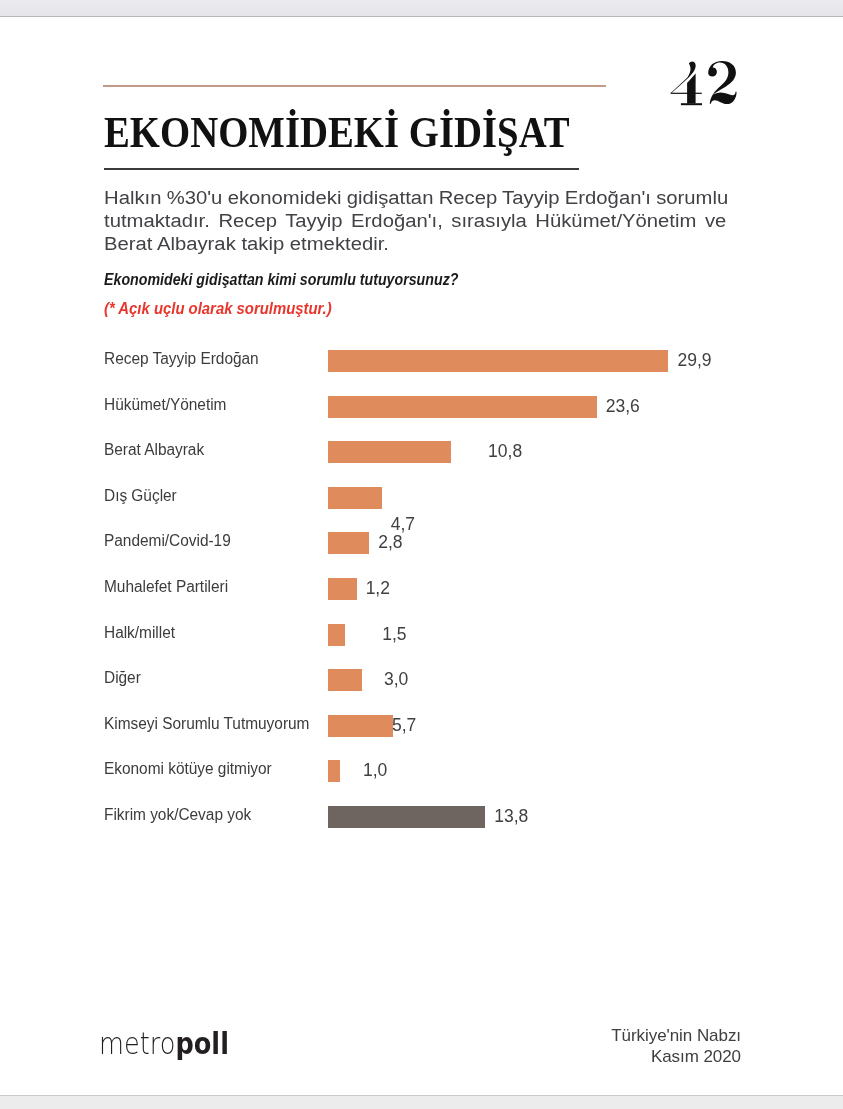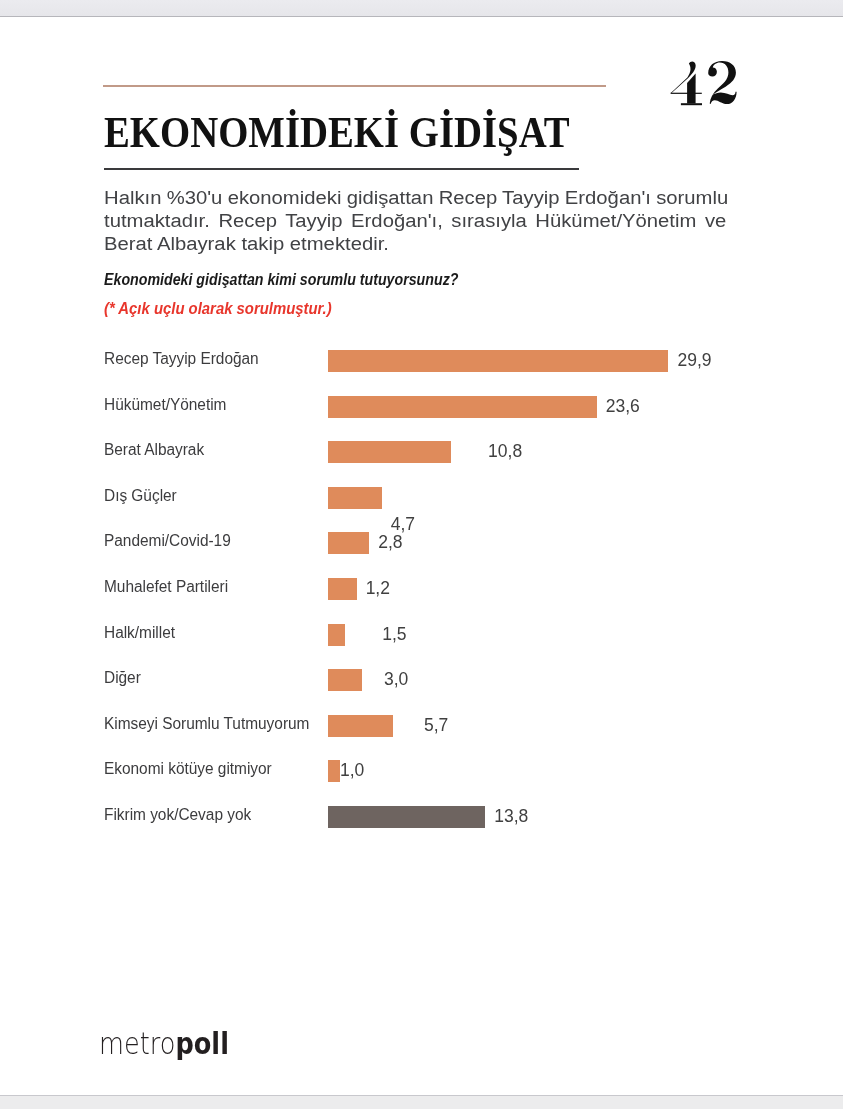--- a/index.html
+++ b/index.html
@@ -137,29 +137,33 @@
         <div class="val" style="left: 354.27px; margin-left: 28px;">1,5</div>
       </div>
       <div class="row" style="top: 669.2px; height: 22px;">
         <div class="lbl">Diğer</div>
         <div class="bar" style="width: 34.14px; height: 22px; background: rgb(223, 139, 91);"></div>
         <div class="val" style="left: 384px;">3,0</div>
       </div>
       <div class="row" style="top: 714.8px; height: 22px;">
         <div class="lbl">Kimseyi Sorumlu Tutmuyorum</div>
         <div class="bar" style="width: 64.866px; height: 22px; background: rgb(223, 139, 91);"></div>
-        <div class="val" style="left: 424px;">5,7</div>
+        <div class="val" style="left: 392px;">5,7</div>
       </div>
       <div class="row" style="top: 760.4px; height: 22px;">
         <div class="lbl">Ekonomi kötüye gitmiyor</div>
         <div class="bar" style="width: 11.38px; height: 22px; background: rgb(223, 139, 91);"></div>
-        <div class="val" style="left: 340px;">1,0</div>
+        <div class="val" style="left: 363px;">1,0</div>
       </div>
       <div class="row" style="top: 806px; height: 22px;">
         <div class="lbl">Fikrim yok/Cevap yok</div>
         <div class="bar" style="width: 157.044px; height: 22px; background: rgb(110, 100, 96);"></div>
         <div class="val" style="left: 494.244px; text-align: center;">13,8</div>
       </div>
     </div>
   <div class="logo"><span class="light">metro</span><span class="bold">poll</span></div>
+  <div class="footer-right">
+    <div>Türkiye'nin Nabzı</div>
+    <div>Kasım 2020</div>
+  </div>
   <div class="band-bot-line"></div>
   <div class="band-bot"></div>
 </div>
 
 </body></html>

